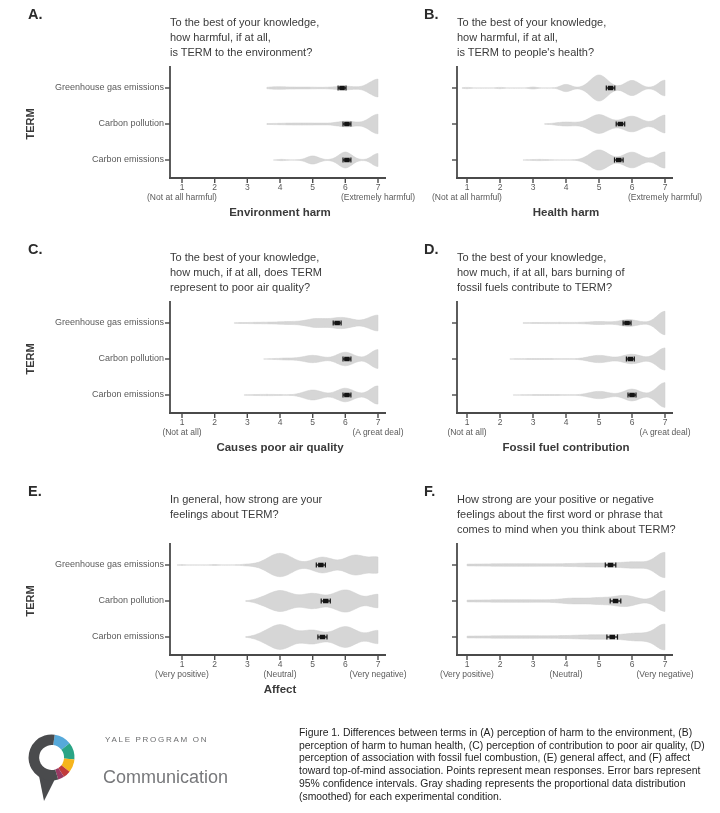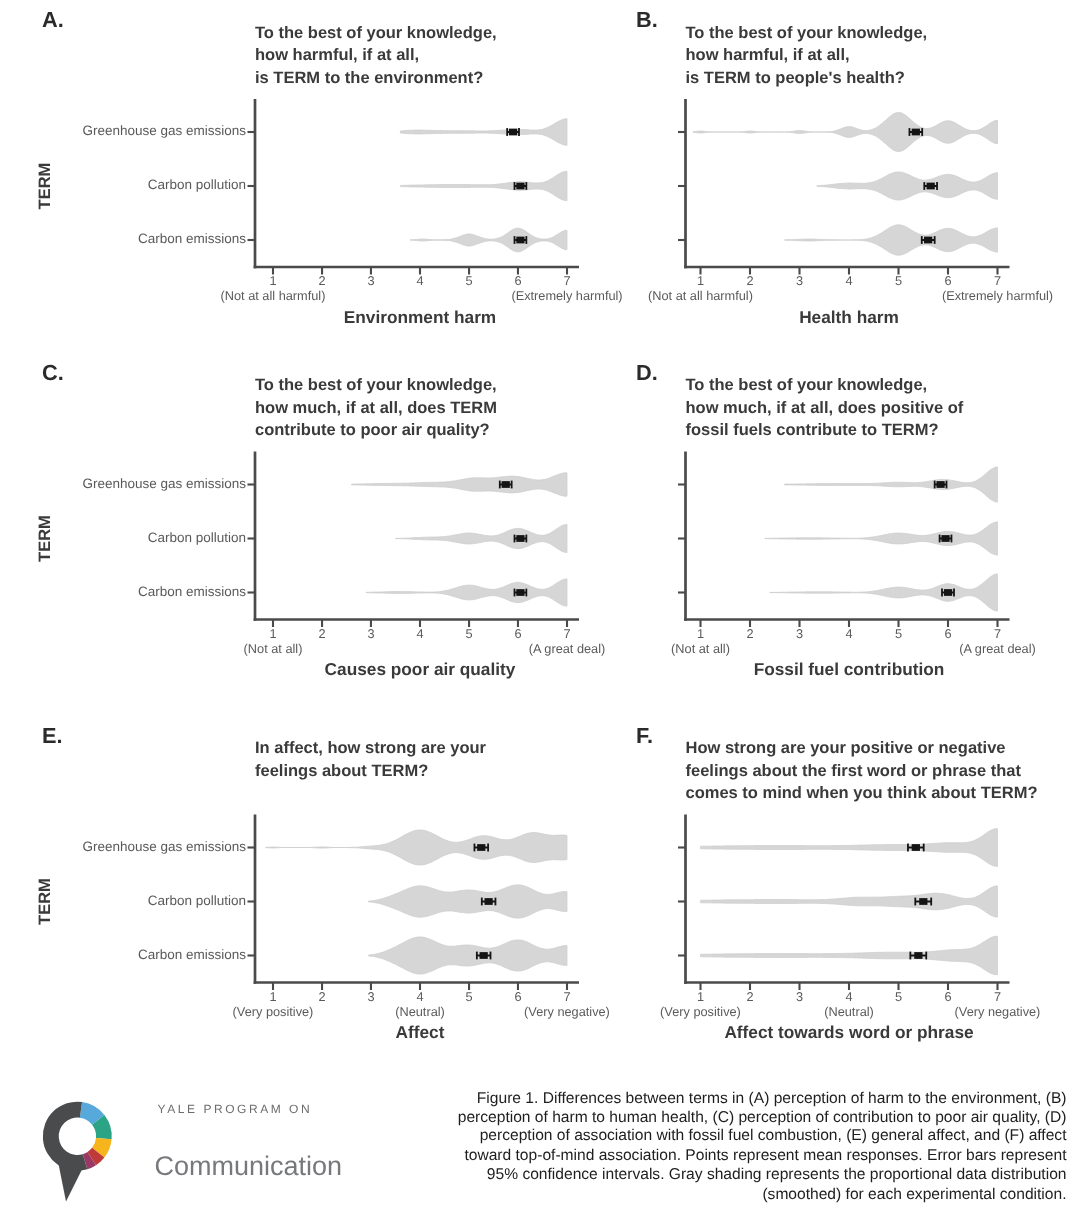--- a/index.html
+++ b/index.html
@@ -3,35 +3,35 @@
 <meta charset="utf-8">
 <style>
   html,body{margin:0;padding:0;background:#ffffff;}
   body{width:720px;height:813px;overflow:hidden;position:relative;
        font-family:"Liberation Sans","DejaVu Sans",sans-serif;}
   .fig{position:absolute;left:0;top:0;width:720px;height:813px;background:#fff;}
   .panel{position:absolute;width:360px;height:232px;}
   .plot{position:absolute;left:0;top:0;overflow:visible;}
   .letter{position:absolute;top:4px;font-size:14.5px;font-weight:700;color:#2b2b2b;}
   .question{position:absolute;top:13px;}
-  .qline{font-size:11px;font-weight:700;color:#3a3a3a;line-height:15px;white-space:nowrap;}
+  .qline{font-size:11px;font-weight:400;color:#3a3a3a;line-height:15px;white-space:nowrap;}
   .ticknum{position:absolute;top:180px;width:20px;text-align:center;font-size:8.5px;color:#5a5a5a;}
   .anchor{position:absolute;top:190px;width:140px;text-align:center;font-size:8.5px;color:#5a5a5a;white-space:nowrap;}
   .xtitle{position:absolute;top:204px;width:220px;text-align:center;font-size:11.5px;font-weight:700;color:#3a3a3a;}
   .cat{position:absolute;left:0;width:164px;text-align:right;font-size:9px;color:#5a5a5a;white-space:nowrap;}
   .term{position:absolute;left:30px;top:122px;transform:translate(-50%,-50%) rotate(-90deg);
         font-size:11px;font-weight:700;color:#3a3a3a;white-space:nowrap;}
   .footer{position:absolute;left:0;top:722px;width:720px;height:91px;}
   .logo-mark{position:absolute;left:28px;top:7px;width:52px;height:76px;overflow:visible;}
   .tagline{position:absolute;left:105px;top:13px;font-size:8px;font-weight:400;
            letter-spacing:1.7px;color:#6b6c6e;white-space:nowrap;}
   .logol1{position:absolute;left:103px;top:23px;font-size:22px;color:#77787b;white-space:nowrap;}
   .logol2{position:absolute;left:103px;top:45px;font-size:18px;color:#77787b;white-space:nowrap;}
   .caption{position:absolute;left:299px;top:5px;width:412px;font-size:10.4px;
-           line-height:12.7px;color:#1e1e1e;text-align:right;}
+           line-height:12.7px;color:#1e1e1e;}
 </style>
 </head>
 <body>
 
 <div class="fig">
   <div id="panels">
       <div class="panel" style="left: 0px; top: 2px;">
         <svg class="plot" viewBox="0 0 420 232" width="420" height="232" style="overflow: visible;">
           <path d="M266.9,85.3L268.6,85.2L270.2,85L271.8,84.9L273.5,84.8L275.1,84.8L276.7,84.7L278.4,84.7L280,84.7L281.6,84.7L283.3,84.8L284.9,84.8L286.5,84.9L288.2,84.9L289.8,85L291.4,85L293.1,85L294.7,85L296.3,85.1L298,85.1L299.6,85.1L301.2,85.1L302.9,85.1L304.5,85.1L306.1,85.1L307.8,85.1L309.4,85.1L311,85.2L312.7,85.2L314.3,85.2L315.9,85.2L317.6,85.3L319.2,85.3L320.8,85.3L322.5,85.3L324.1,85.3L325.7,85.2L327.4,85.2L329,85.1L330.6,85L332.3,84.9L333.9,84.8L335.5,84.7L337.2,84.6L338.8,84.5L340.4,84.4L342.1,84.3L343.7,84.2L345.3,84.2L347,84.3L348.6,84.3L350.2,84.4L351.9,84.5L353.5,84.7L355.1,84.7L356.8,84.7L358.4,84.7L360,84.5L361.7,84.2L363.3,83.7L364.9,83L366.6,82.2L368.2,81.3L369.8,80.3L371.5,79.4L373.1,78.5L374.7,77.8L376.4,77.3L378,77.1L378,94.9L376.4,94.7L374.7,94.2L373.1,93.5L371.5,92.6L369.8,91.7L368.2,90.7L366.6,89.8L364.9,89L363.3,88.3L361.7,87.8L360,87.5L358.4,87.3L356.8,87.3L355.1,87.3L353.5,87.3L351.9,87.5L350.2,87.6L348.6,87.7L347,87.7L345.3,87.8L343.7,87.8L342.1,87.7L340.4,87.6L338.8,87.5L337.2,87.4L335.5,87.3L333.9,87.2L332.3,87.1L330.6,87L329,86.9L327.4,86.8L325.7,86.8L324.1,86.7L322.5,86.7L320.8,86.7L319.2,86.7L317.6,86.7L315.9,86.8L314.3,86.8L312.7,86.8L311,86.8L309.4,86.9L307.8,86.9L306.1,86.9L304.5,86.9L302.9,86.9L301.2,86.9L299.6,86.9L298,86.9L296.3,86.9L294.7,87L293.1,87L291.4,87L289.8,87L288.2,87.1L286.5,87.1L284.9,87.2L283.3,87.2L281.6,87.3L280,87.3L278.4,87.3L276.7,87.3L275.1,87.2L273.5,87.2L271.8,87.1L270.2,87L268.6,86.8L266.9,86.7Z" fill="#d6d6d6" stroke="#cdcdcd" stroke-width="0.5"></path>
           <path d="M266.9,121.6L268.6,121.6L270.2,121.5L271.8,121.5L273.5,121.4L275.1,121.4L276.7,121.4L278.4,121.3L280,121.3L281.6,121.3L283.3,121.2L284.9,121.2L286.5,121.1L288.2,121.1L289.8,121.1L291.4,121.1L293.1,121L294.7,121L296.3,121L298,121L299.6,121L301.2,121L302.9,121L304.5,121L306.1,121L307.8,121L309.4,121L311,121L312.7,121L314.3,121.1L315.9,121.1L317.6,121.1L319.2,121.1L320.8,121.1L322.5,121.1L324.1,121.1L325.7,121.1L327.4,121.1L329,121L330.6,120.9L332.3,120.7L333.9,120.5L335.5,120.3L337.2,120.1L338.8,119.9L340.4,119.6L342.1,119.4L343.7,119.3L345.3,119.2L347,119.1L348.6,119.2L350.2,119.3L351.9,119.5L353.5,119.7L355.1,119.9L356.8,120L358.4,120L360,119.9L361.7,119.7L363.3,119.2L364.9,118.6L366.6,117.7L368.2,116.8L369.8,115.7L371.5,114.6L373.1,113.7L374.7,112.9L376.4,112.4L378,112.2L378,131.8L376.4,131.6L374.7,131.1L373.1,130.3L371.5,129.4L369.8,128.3L368.2,127.2L366.6,126.3L364.9,125.4L363.3,124.8L361.7,124.3L360,124.1L358.4,124L356.8,124L355.1,124.1L353.5,124.3L351.9,124.5L350.2,124.7L348.6,124.8L347,124.9L345.3,124.8L343.7,124.7L342.1,124.6L340.4,124.4L338.8,124.1L337.2,123.9L335.5,123.7L333.9,123.5L332.3,123.3L330.6,123.1L329,123L327.4,122.9L325.7,122.9L324.1,122.9L322.5,122.9L320.8,122.9L319.2,122.9L317.6,122.9L315.9,122.9L314.3,122.9L312.7,123L311,123L309.4,123L307.8,123L306.1,123L304.5,123L302.9,123L301.2,123L299.6,123L298,123L296.3,123L294.7,123L293.1,123L291.4,122.9L289.8,122.9L288.2,122.9L286.5,122.9L284.9,122.8L283.3,122.8L281.6,122.7L280,122.7L278.4,122.7L276.7,122.6L275.1,122.6L273.5,122.6L271.8,122.5L270.2,122.5L268.6,122.4L266.9,122.4Z" fill="#d6d6d6" stroke="#cdcdcd" stroke-width="0.5"></path>
@@ -156,21 +156,21 @@
           <rect x="344.2" y="119.75" width="5.5" height="4.5" fill="#141414"></rect>
           <line x1="343" y1="158" x2="350.9" y2="158" stroke="#141414" stroke-width="1.3"></line>
           <line x1="343" y1="155.4" x2="343" y2="160.6" stroke="#141414" stroke-width="1.2"></line>
           <line x1="350.9" y1="155.4" x2="350.9" y2="160.6" stroke="#141414" stroke-width="1.2"></line>
           <rect x="344.2" y="155.75" width="5.5" height="4.5" fill="#141414"></rect>
         </svg>
         <div class="letter" style="left: 28px;">C.</div>
         <div class="question" style="left: 170px;">
           <div class="qline">To the best of your knowledge,</div>
           <div class="qline">how much, if at all, does TERM</div>
-          <div class="qline">contribute to poor air quality?</div>
+          <div class="qline">represent to poor air quality?</div>
         </div>
         <div class="ticknum" style="left: 172px;">1</div>
         <div class="ticknum" style="left: 204.7px;">2</div>
         <div class="ticknum" style="left: 237.3px;">3</div>
         <div class="ticknum" style="left: 270px;">4</div>
         <div class="ticknum" style="left: 302.7px;">5</div>
         <div class="ticknum" style="left: 335.3px;">6</div>
         <div class="ticknum" style="left: 368px;">7</div>
         <div class="anchor" style="left: 112px;">(Not at all)</div>
         <div class="anchor" style="left: 308px;">(A great deal)</div>
@@ -206,21 +206,21 @@
           <line x1="274.3" y1="119.4" x2="274.3" y2="124.6" stroke="#141414" stroke-width="1.2"></line>
           <rect x="267.6" y="119.75" width="5.5" height="4.5" fill="#141414"></rect>
           <line x1="268" y1="158" x2="276" y2="158" stroke="#141414" stroke-width="1.3"></line>
           <line x1="268" y1="155.4" x2="268" y2="160.6" stroke="#141414" stroke-width="1.2"></line>
           <line x1="276" y1="155.4" x2="276" y2="160.6" stroke="#141414" stroke-width="1.2"></line>
           <rect x="269.3" y="155.75" width="5.5" height="4.5" fill="#141414"></rect>
         </svg>
         <div class="letter" style="left: 64px;">D.</div>
         <div class="question" style="left: 97px;">
           <div class="qline">To the best of your knowledge,</div>
-          <div class="qline">how much, if at all, does positive of</div>
+          <div class="qline">how much, if at all, bars burning of</div>
           <div class="qline">fossil fuels contribute to TERM?</div>
         </div>
         <div class="ticknum" style="left: 97px;">1</div>
         <div class="ticknum" style="left: 130px;">2</div>
         <div class="ticknum" style="left: 163px;">3</div>
         <div class="ticknum" style="left: 196px;">4</div>
         <div class="ticknum" style="left: 229px;">5</div>
         <div class="ticknum" style="left: 262px;">6</div>
         <div class="ticknum" style="left: 295px;">7</div>
         <div class="anchor" style="left: 37px;">(Not at all)</div>
@@ -252,21 +252,21 @@
           <line x1="321.2" y1="119.4" x2="321.2" y2="124.6" stroke="#141414" stroke-width="1.2"></line>
           <line x1="330.3" y1="119.4" x2="330.3" y2="124.6" stroke="#141414" stroke-width="1.2"></line>
           <rect x="323" y="119.75" width="5.5" height="4.5" fill="#141414"></rect>
           <line x1="317.9" y1="158" x2="327" y2="158" stroke="#141414" stroke-width="1.3"></line>
           <line x1="317.9" y1="155.4" x2="317.9" y2="160.6" stroke="#141414" stroke-width="1.2"></line>
           <line x1="327" y1="155.4" x2="327" y2="160.6" stroke="#141414" stroke-width="1.2"></line>
           <rect x="319.7" y="155.75" width="5.5" height="4.5" fill="#141414"></rect>
         </svg>
         <div class="letter" style="left: 28px;">E.</div>
         <div class="question" style="left: 170px;">
-          <div class="qline">In affect, how strong are your</div>
+          <div class="qline">In general, how strong are your</div>
           <div class="qline">feelings about TERM?</div>
         </div>
         <div class="ticknum" style="left: 172px;">1</div>
         <div class="ticknum" style="left: 204.7px;">2</div>
         <div class="ticknum" style="left: 237.3px;">3</div>
         <div class="ticknum" style="left: 270px;">4</div>
         <div class="ticknum" style="left: 302.7px;">5</div>
         <div class="ticknum" style="left: 335.3px;">6</div>
         <div class="ticknum" style="left: 368px;">7</div>
         <div class="anchor" style="left: 112px;">(Very positive)</div>
@@ -317,21 +317,20 @@
         <div class="ticknum" style="left: 97px;">1</div>
         <div class="ticknum" style="left: 130px;">2</div>
         <div class="ticknum" style="left: 163px;">3</div>
         <div class="ticknum" style="left: 196px;">4</div>
         <div class="ticknum" style="left: 229px;">5</div>
         <div class="ticknum" style="left: 262px;">6</div>
         <div class="ticknum" style="left: 295px;">7</div>
         <div class="anchor" style="left: 37px;">(Very positive)</div>
         <div class="anchor" style="left: 136px;">(Neutral)</div>
         <div class="anchor" style="left: 235px;">(Very negative)</div>
-        <div class="xtitle" style="left: 96px;">Affect towards word or phrase</div>
       </div>
     </div>
 
   <div class="footer">
     <svg id="logo-svg" class="logo-mark" viewBox="0 0 52 76">
         <path d="M10,42 L16,72 L28,48 Z" fill="#4a4b4d"></path>
         <path d="M26.7,5.7A23,23 0 0 1 41.6,14.3L33.4,20.8A12.5,12.5 0 0 0 25.2,16.1Z" fill="#56a9da"></path>
         <path d="M41.6,14.3A23,23 0 0 1 46.4,30.5L36,29.6A12.5,12.5 0 0 0 33.4,20.8Z" fill="#2aa485"></path>
         <path d="M46.4,30.5A23,23 0 0 1 41.6,42.7L33.4,36.2A12.5,12.5 0 0 0 36,29.6Z" fill="#f6b51d"></path>
         <path d="M41.6,42.7A23,23 0 0 1 36,47.8L30.3,39A12.5,12.5 0 0 0 33.4,36.2Z" fill="#c13a3a"></path>

